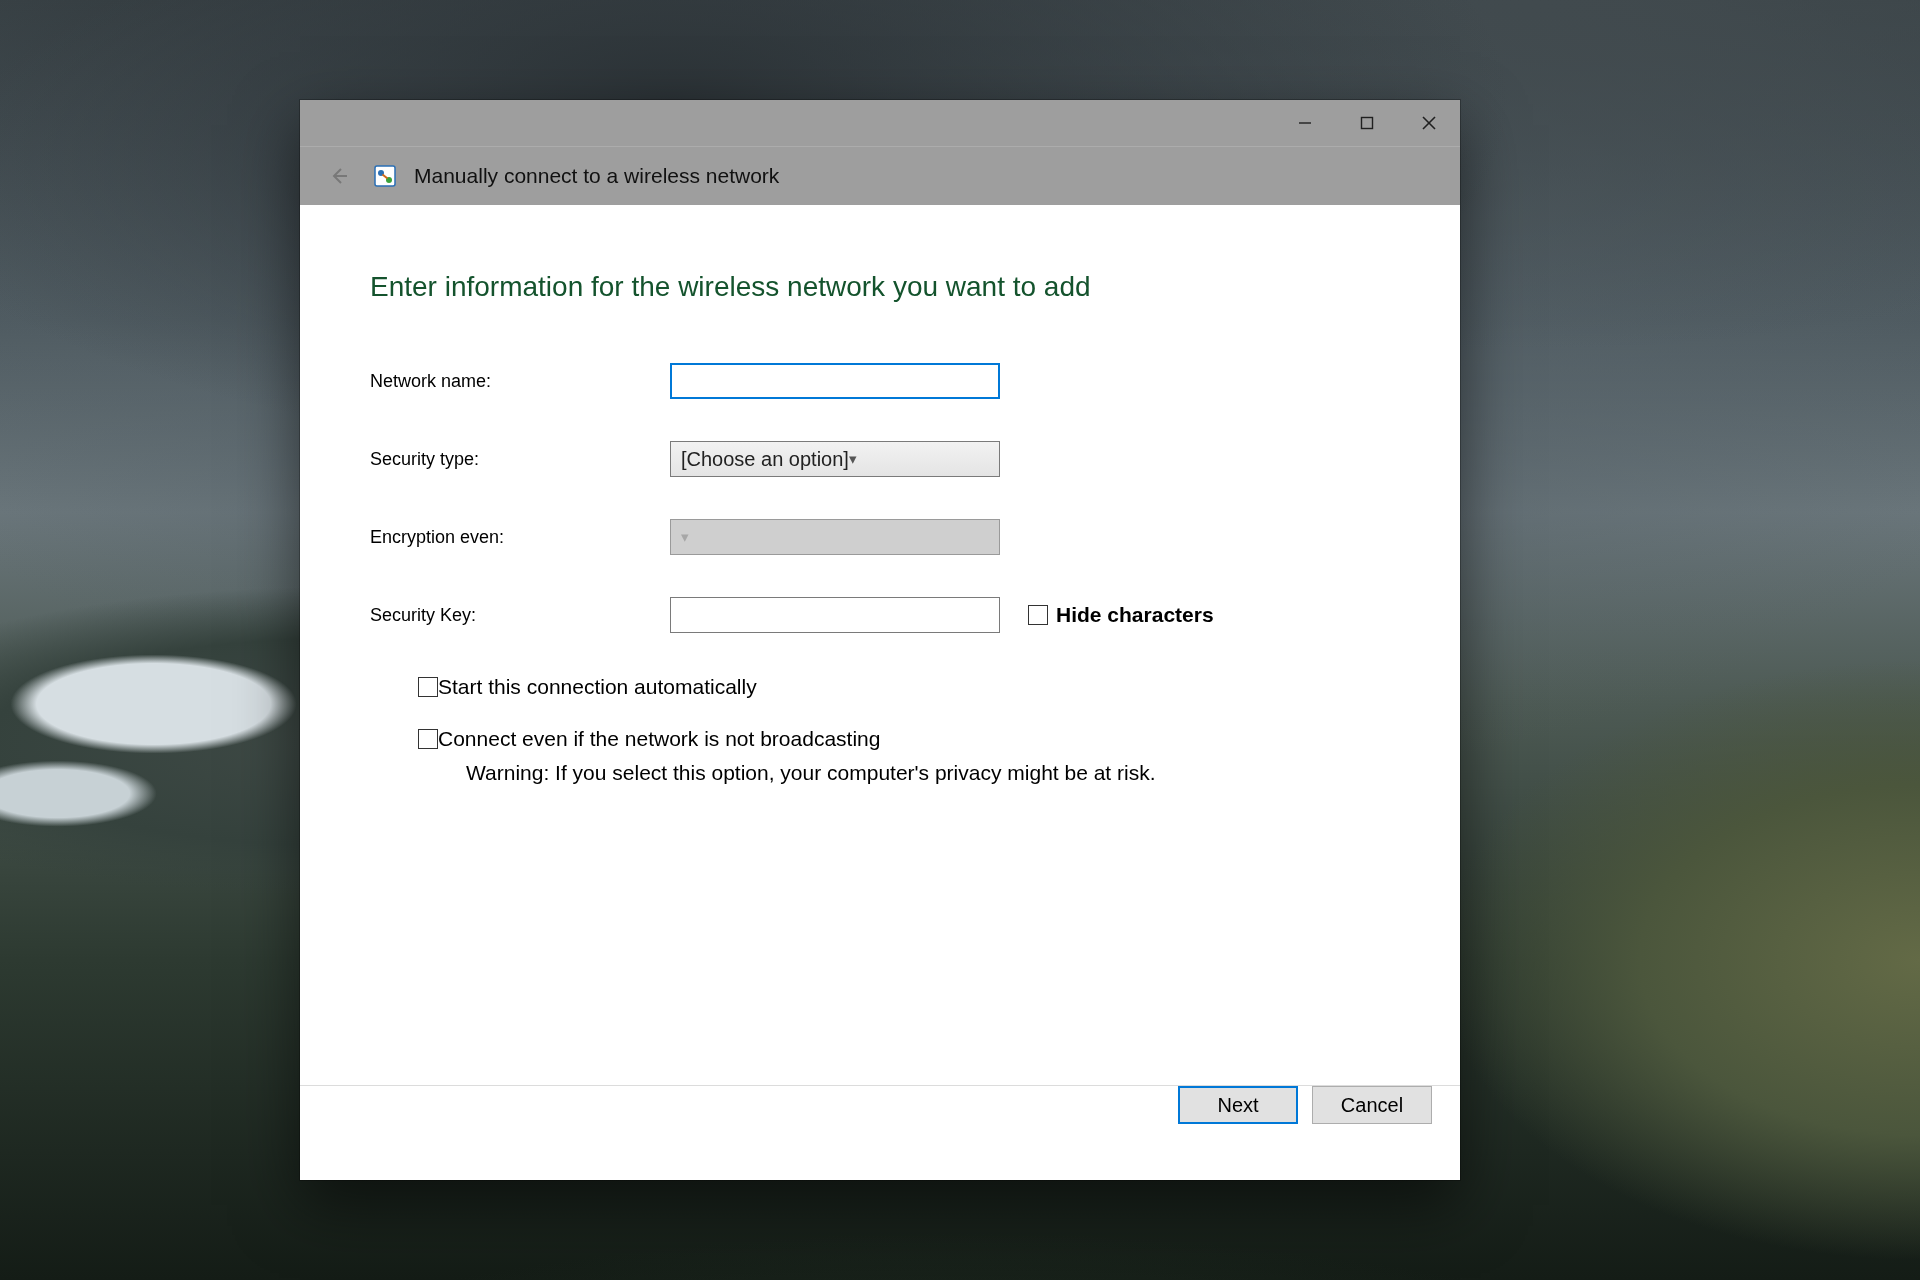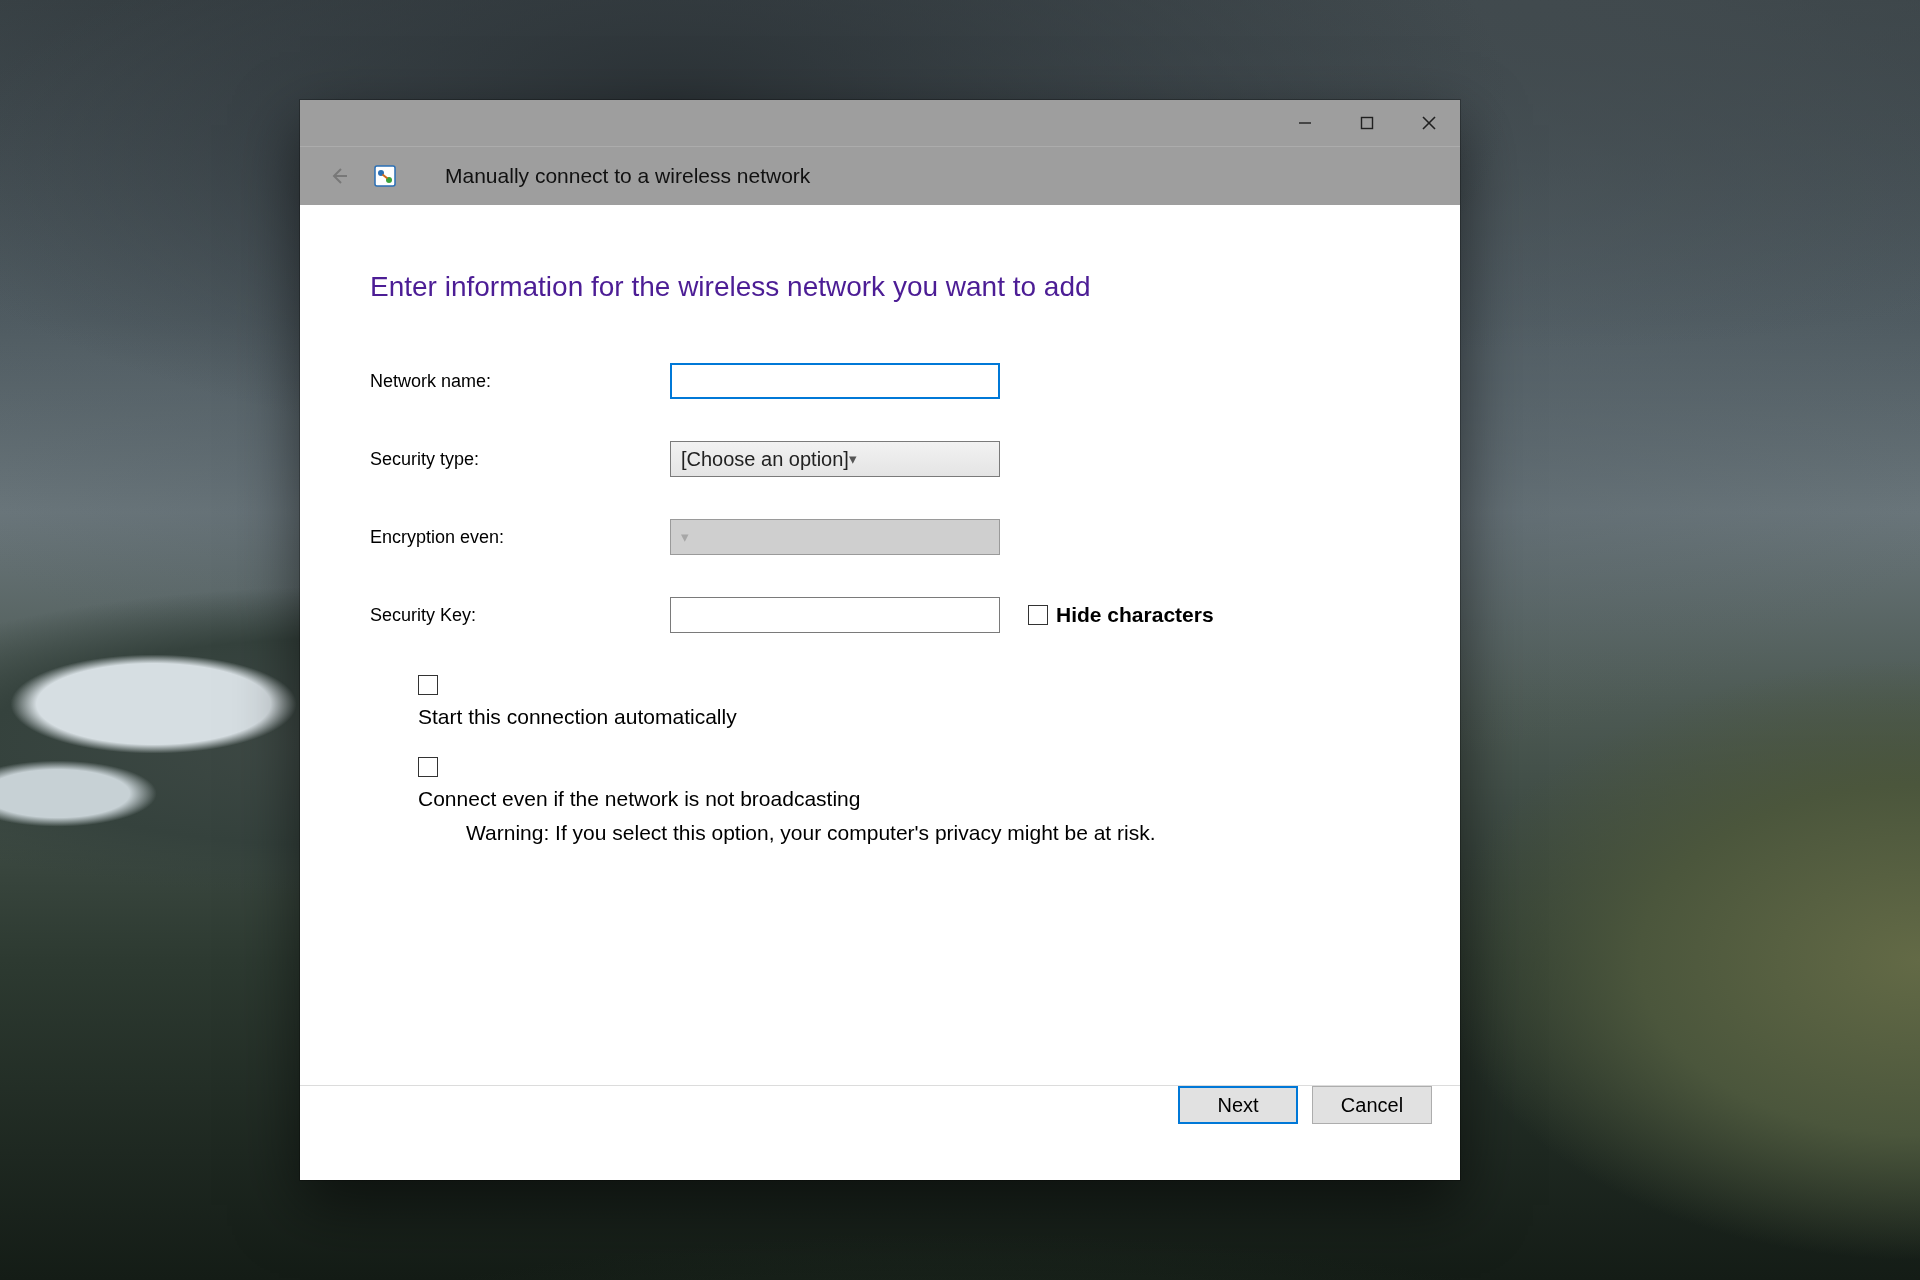--- a/index.html
+++ b/index.html
@@ -79,35 +79,34 @@
     border-top: 1px solid rgba(255,255,255,.15);
   }
   .back-arrow {
     width: 34px; height: 34px;
     display: flex; align-items: center; justify-content: center;
     opacity: .35;
   }
   .header-title {
     color: #111;
     font-size: 21px;
-    margin-left: 31px;
   }
   .header-icon {
     width: 22px; height: 22px;
     display: flex; align-items: center; justify-content: center;
   }
 
   
   .body {
     flex: 1 1 auto;
     padding: 48px 70px 0 70px;
     position: relative;
   }
   .heading {
-    color: #4c1d95;
+    color: #14532d;
     font-size: 28px;
     font-weight: 400;
     margin: 18px 0 60px 0;
   }
 
   .form-row {
     display: flex;
     align-items: center;
     margin-bottom: 42px;
   }
@@ -159,24 +158,23 @@
     flex: 0 0 auto;
     background:#fff;
   }
 
   .options {
     margin-left: 48px;
     margin-top: 6px;
   }
   .opt-row {
     display: flex;
-    gap: 10px;
+    align-items: center;
     font-size: 21px;
     margin-bottom: 28px;
-    flex-direction: column;
   }
   .warning {
     margin: -18px 0 0 48px;
     font-size: 21px;
   }
 
   
   .footer {
     height: 94px;
     border-top: 1px solid #dcdcdc;

